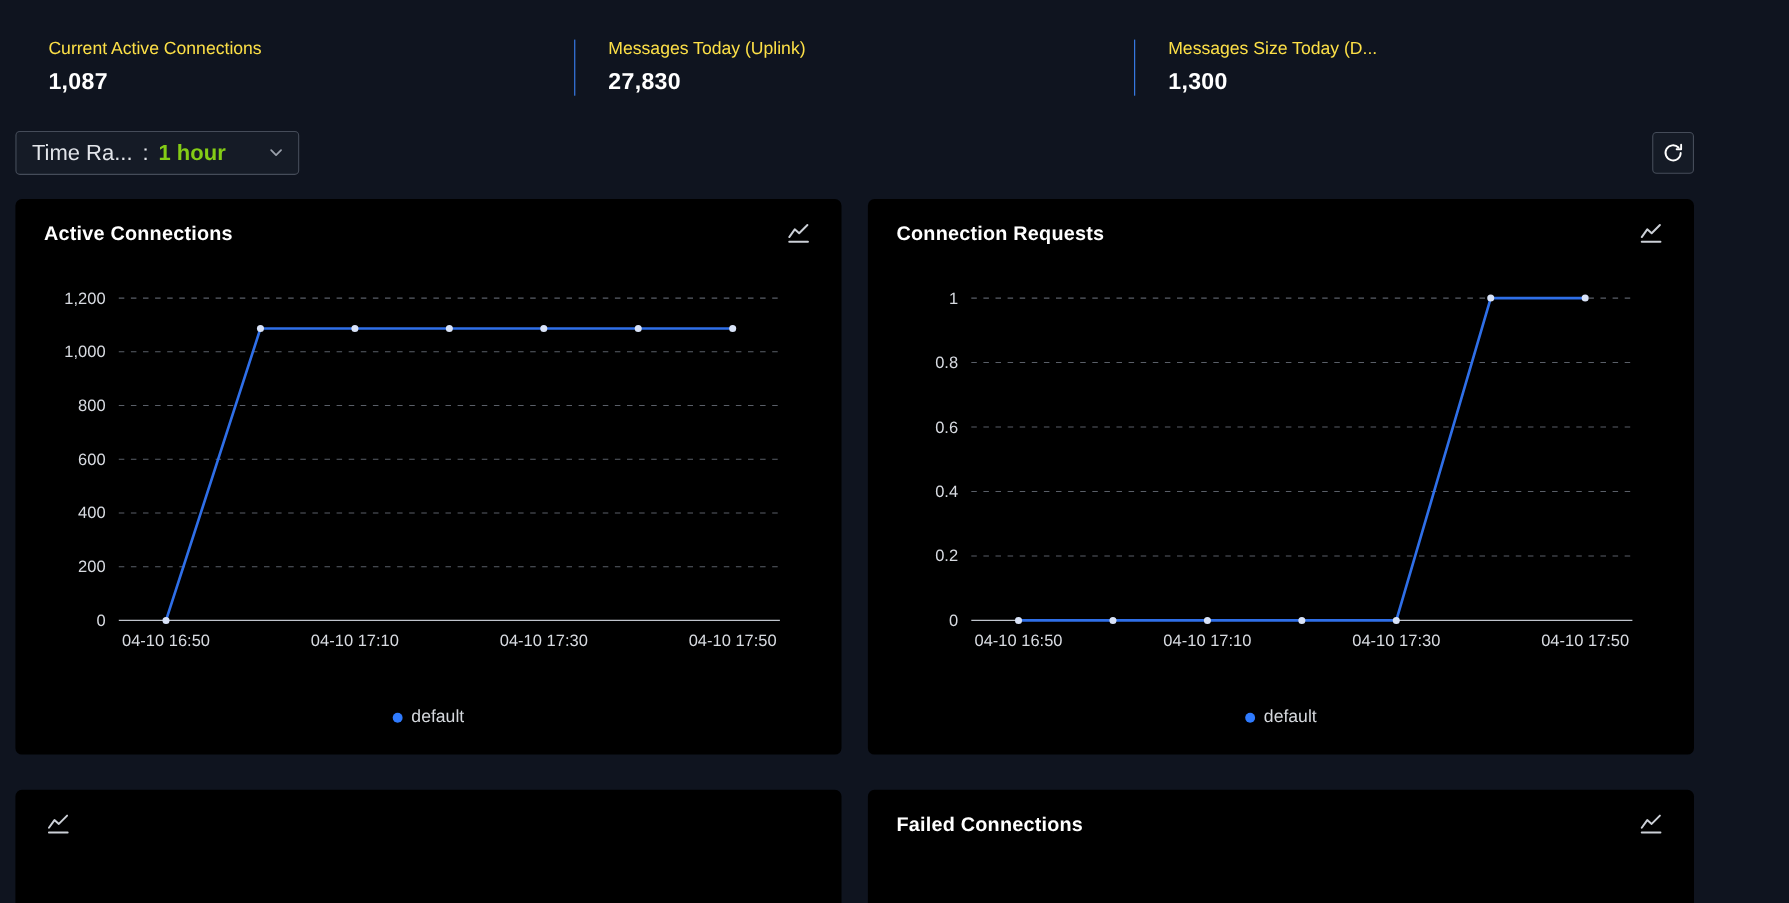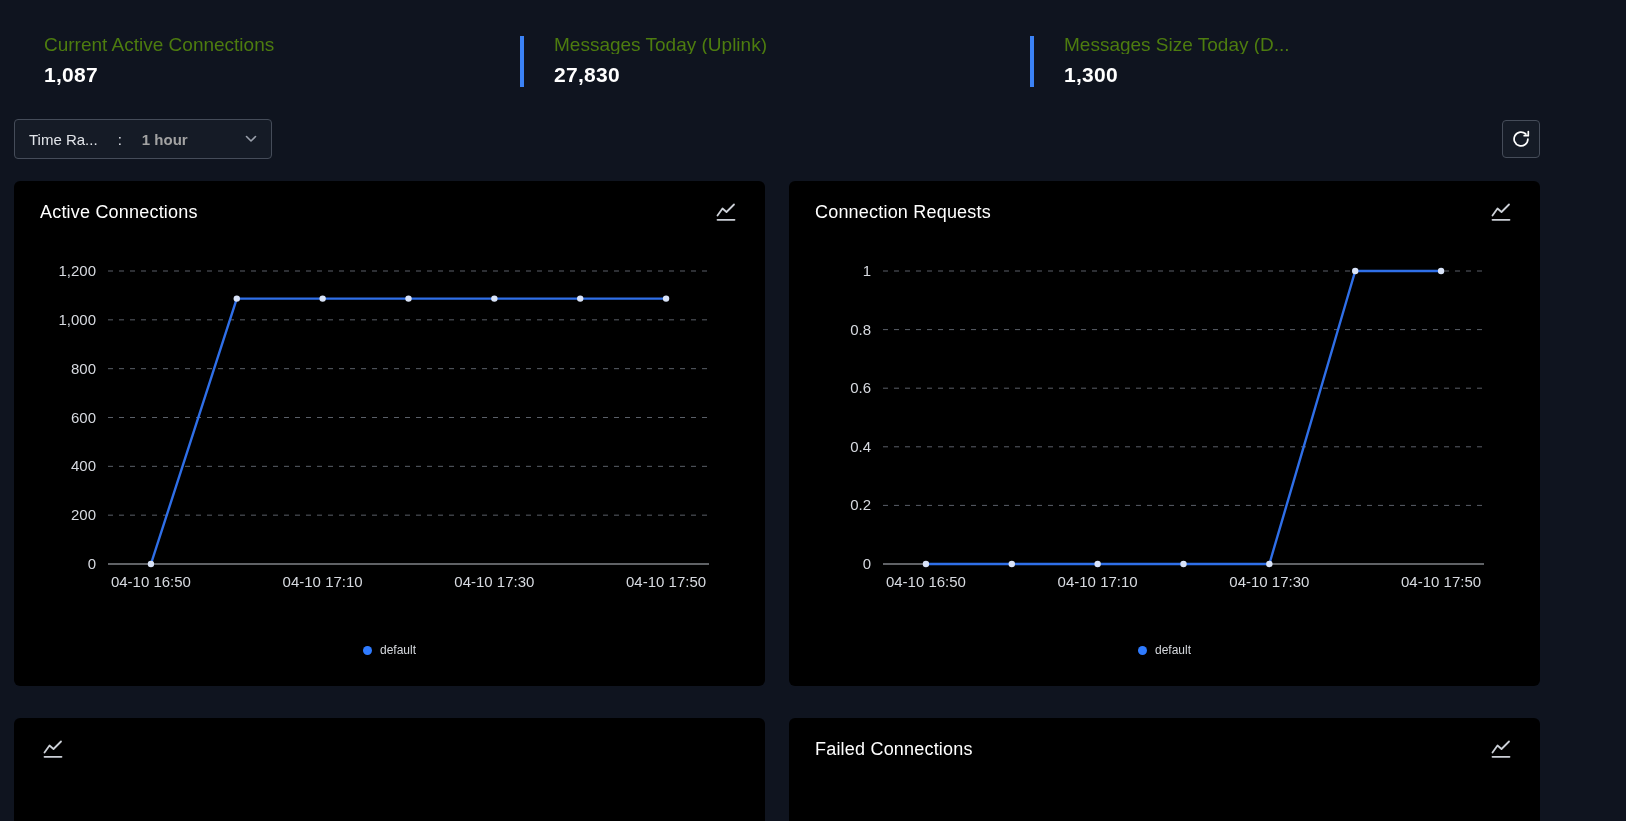--- a/index.html
+++ b/index.html
@@ -8,54 +8,54 @@
     background: #0f141f;
     font-family: "Liberation Sans", sans-serif;
     color: #ffffff;
     overflow: hidden;
   }
   .content { width: 1526px; margin-left: 14px; }
 
   
   .stats-row { display: flex; margin-top: 36px; }
   .stat { flex: 1; padding-left: 30px; }
-  .stat + .stat { border-left: 4px solid #3b82f6; }
-  .stat-label { color: #4d7c0f; font-size: 19px; line-height: 18px; white-space: nowrap; overflow: hidden; }
+  .stat + .stat { border-left: 1px solid #3b82f6; }
+  .stat-label { color: #fde047; font-size: 16px; line-height: 18px; white-space: nowrap; overflow: hidden; }
   .stat-value { color: #fff; font-size: 21px; font-weight: 600; margin-top: 9px; letter-spacing: 0.3px; }
 
   
   .toolbar { display: flex; justify-content: space-between; align-items: center; margin-top: 32px; }
   .time-range {
-    display: flex; align-items: center; gap: 20px;
+    display: flex; align-items: center; gap: 9px;
     height: 40px; width: 258px; padding: 0 14px;
     background: #151b26; border: 1px solid #454c59; border-radius: 4px;
-    color: #e6e8ec; font-size: 15px; cursor: pointer;
+    color: #e6e8ec; font-size: 20px; cursor: pointer;
     font-family: "Liberation Sans", sans-serif;
   }
   .tr-label { color: #e2e5ea; }
   .tr-sep { color: #e2e5ea; }
-  .tr-value { font-weight: 700; color: #a3a3a3; }
+  .tr-value { font-weight: 700; color: #84cc16; }
   .chevron { margin-left: auto; }
   .refresh-btn {
     width: 38px; height: 38px; background: #151b26;
     border: 1px solid #454c59; border-radius: 4px;
     display: flex; align-items: center; justify-content: center; cursor: pointer;
   }
 
   
   .grid { display: grid; grid-template-columns: 751px 751px; column-gap: 24px; row-gap: 32px; margin-top: 22px; }
   .card { height: 505px; background: #000000; border-radius: 6px; padding: 18px 26px 0; }
   .card-head { display: flex; justify-content: space-between; align-items: flex-start; height: 34px; }
-  .card-title { font-size: 18px; font-weight: 400; color: #fff; line-height: 26px; letter-spacing: 0.2px; }
+  .card-title { font-size: 18px; font-weight: 700; color: #fff; line-height: 26px; letter-spacing: 0.2px; }
   .chart-icon-btn { background: none; border: none; cursor: pointer; padding: 2px; line-height: 0; }
   .chart-svg { display: block; margin-top: 8px; }
   .legend { display: flex; justify-content: center; margin-top: 44px; }
   .legend-item { display: flex; align-items: center; gap: 8px; cursor: pointer; }
   .legend-dot { width: 9px; height: 9px; border-radius: 50%; display: inline-block; }
-  .legend-text { color: #d5d8dd; font-size: 12px; }
+  .legend-text { color: #d5d8dd; font-size: 16px; }
   svg text { font-family: "Liberation Sans", sans-serif; }
 </style>
 </head>
 <body>
 
 <div class="content">
 
   <div class="stats-row" id="stats-row">
       <div class="stat">
         <div class="stat-label">Current Active Connections</div>

